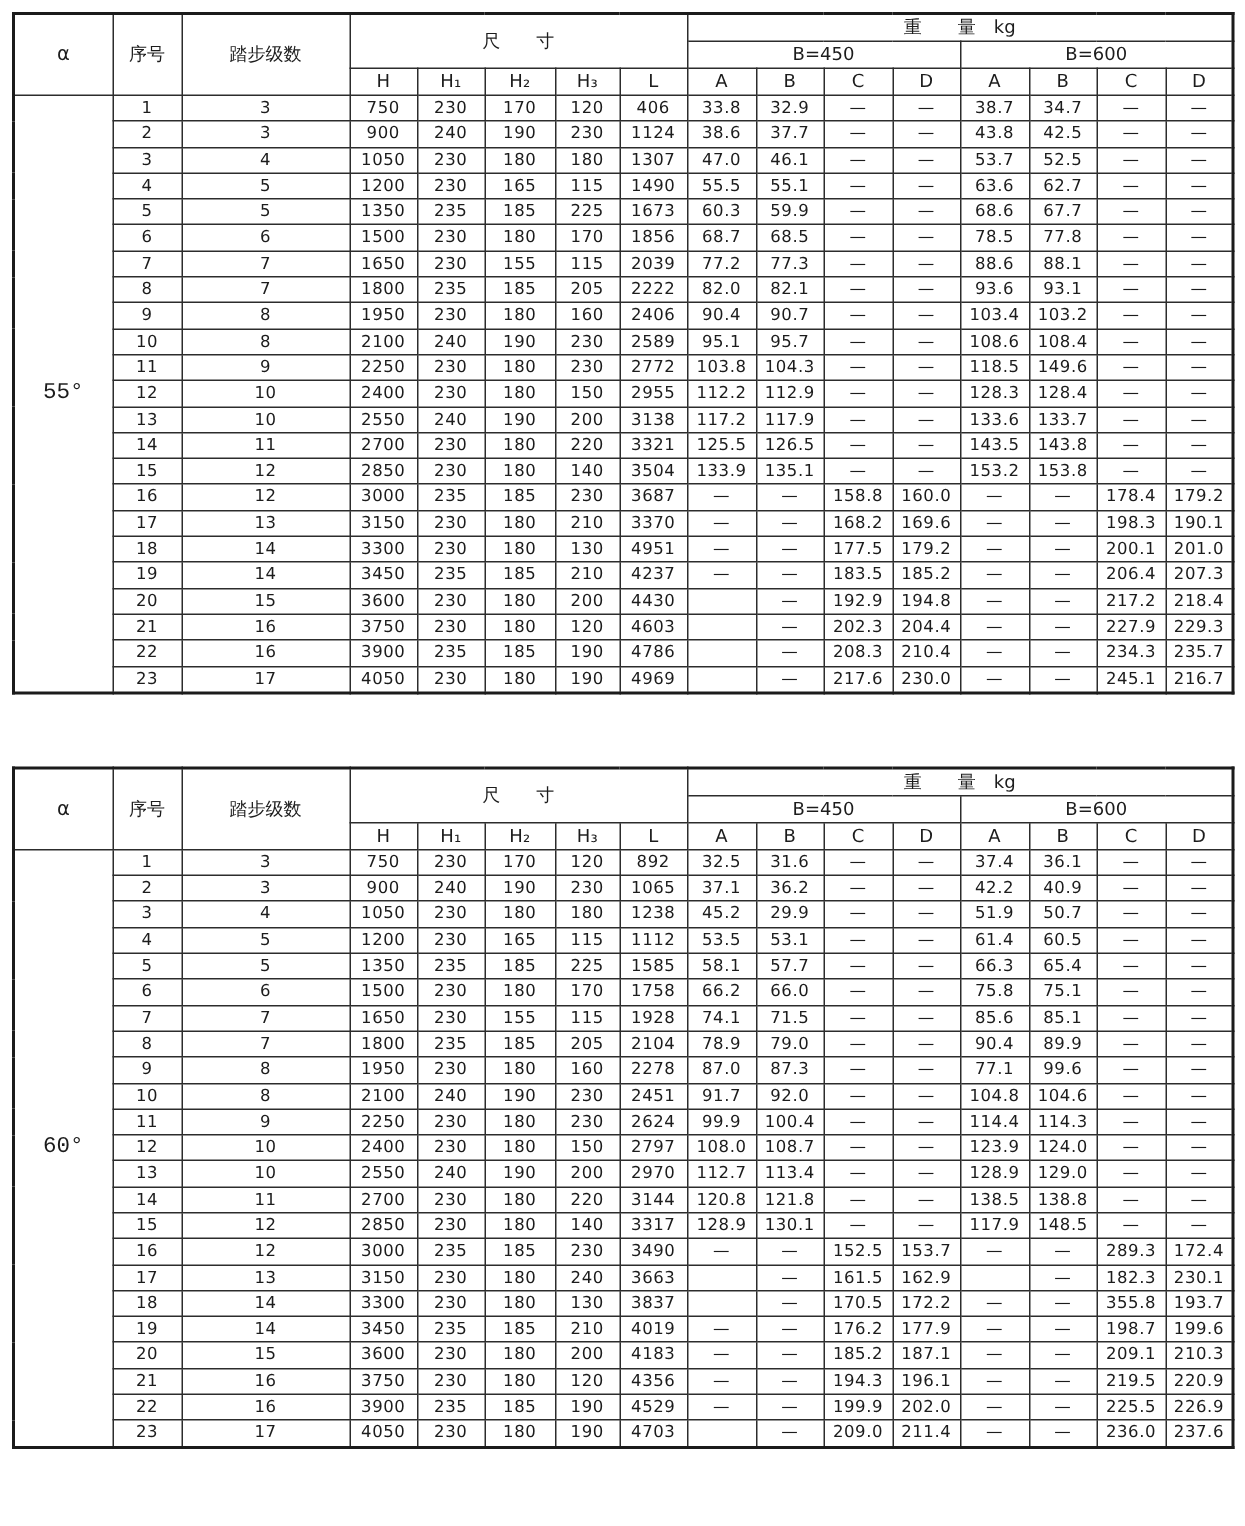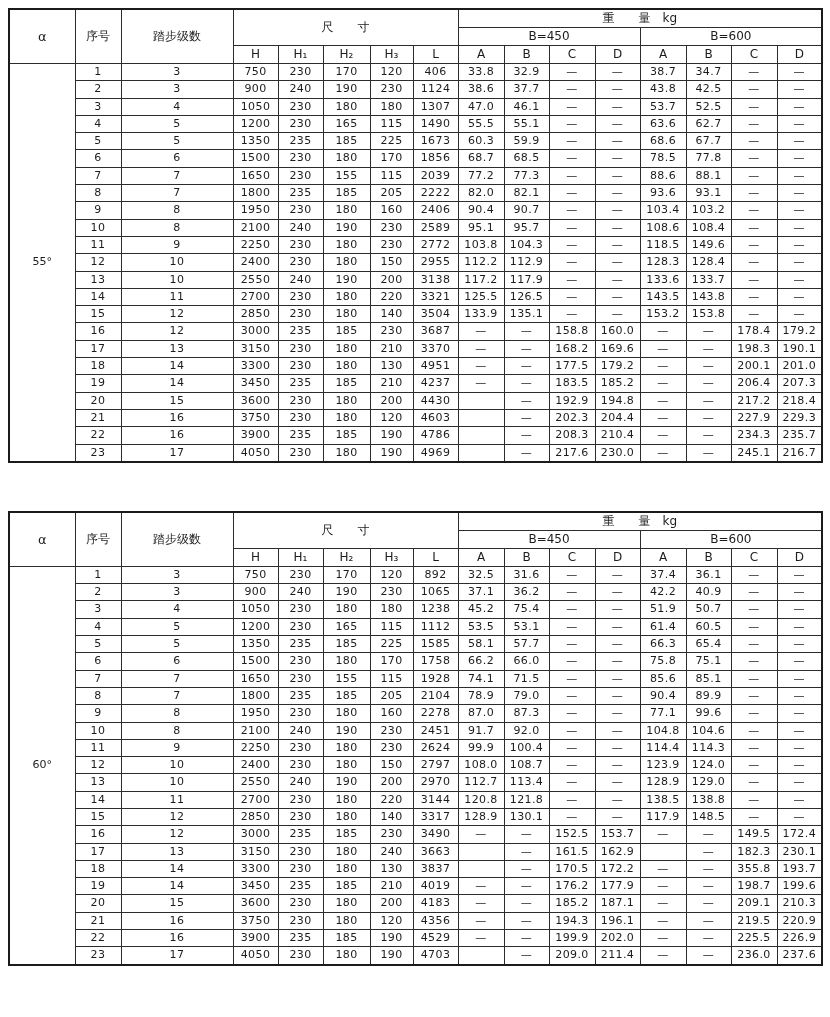--- a/index.html
+++ b/index.html
@@ -40,22 +40,23 @@
     line-height: 17px;
   }
   thead th.big { font-size: 13px; }
   tbody td {
     font-size: 11px;
     height: 16.3px;
     line-height: 16.3px;
     letter-spacing: 0.4px;
   }
   td.alpha-cell {
-    font-size: 11px;
+    font-size: 15px;
     letter-spacing: 0;
+    font-family: Liberation Mono, monospace;
   }
 </style>
 </head>
 <body>
 
 <div class="page">
 
   <table class="spec t1">
     <colgroup>
       <col style="width:66px">
@@ -584,21 +585,21 @@
         </tr>
         <tr>
           <td>3</td>
           <td>4</td>
           <td>1050</td>
           <td>230</td>
           <td>180</td>
           <td>180</td>
           <td>1238</td>
           <td>45.2</td>
-          <td>75.4</td>
+          <td>29.9</td>
           <td>—</td>
           <td>—</td>
           <td>51.9</td>
           <td>50.7</td>
           <td>—</td>
           <td>—</td>
         </tr>
         <tr>
           <td>4</td>
           <td>5</td>
@@ -810,21 +811,21 @@
           <td>235</td>
           <td>185</td>
           <td>230</td>
           <td>3490</td>
           <td>—</td>
           <td>—</td>
           <td>152.5</td>
           <td>153.7</td>
           <td>—</td>
           <td>—</td>
-          <td>149.5</td>
+          <td>289.3</td>
           <td>172.4</td>
         </tr>
         <tr>
           <td>17</td>
           <td>13</td>
           <td>3150</td>
           <td>230</td>
           <td>180</td>
           <td>240</td>
           <td>3663</td>

